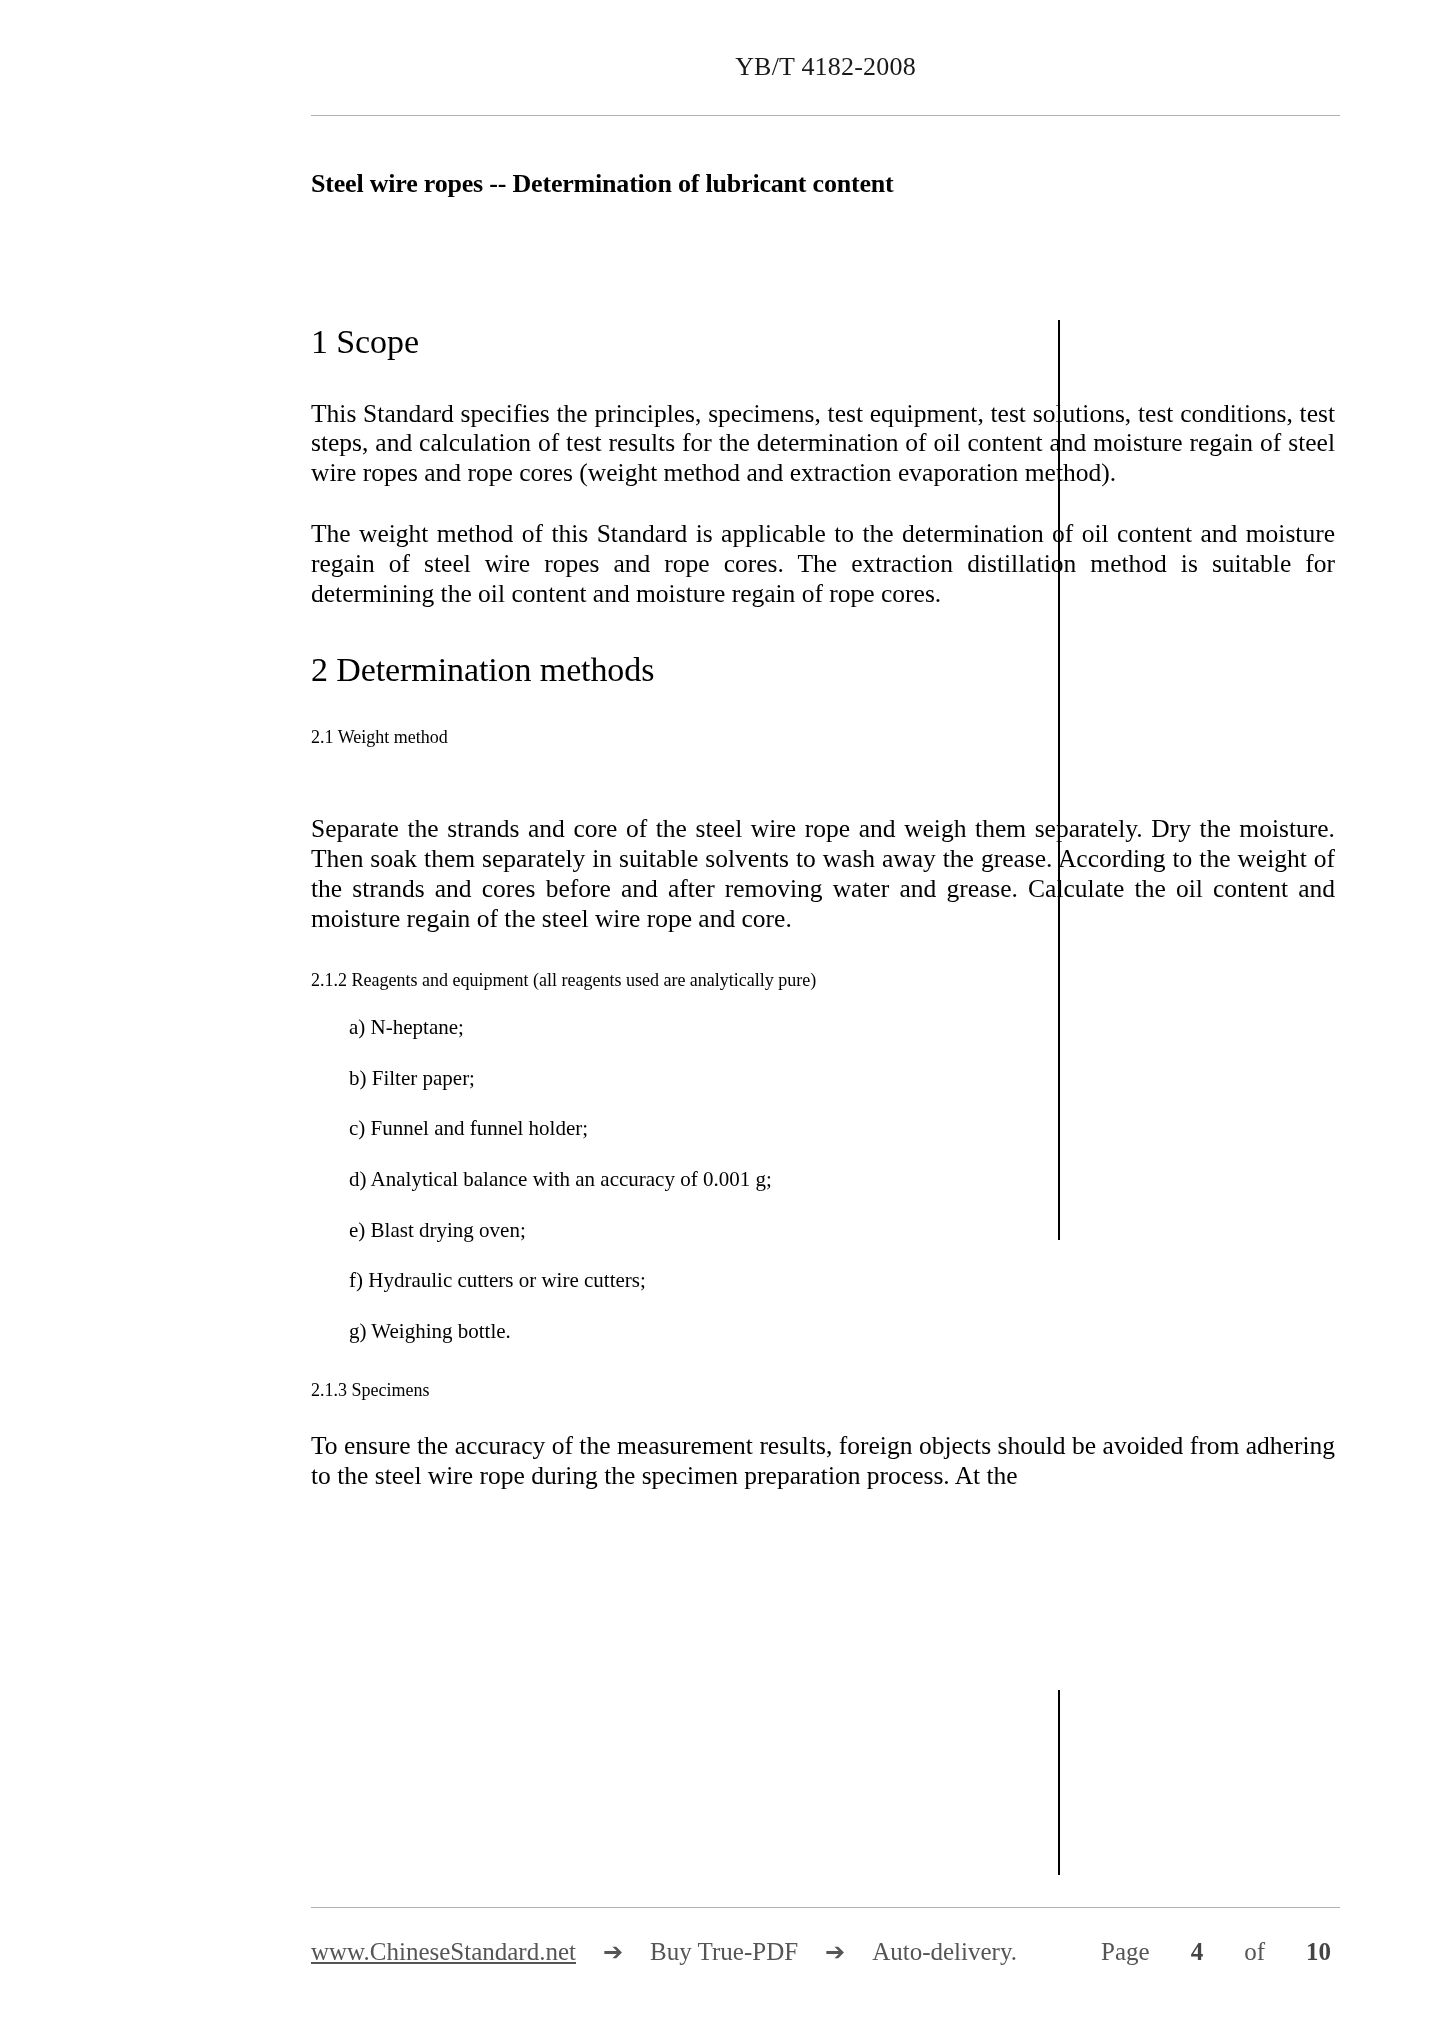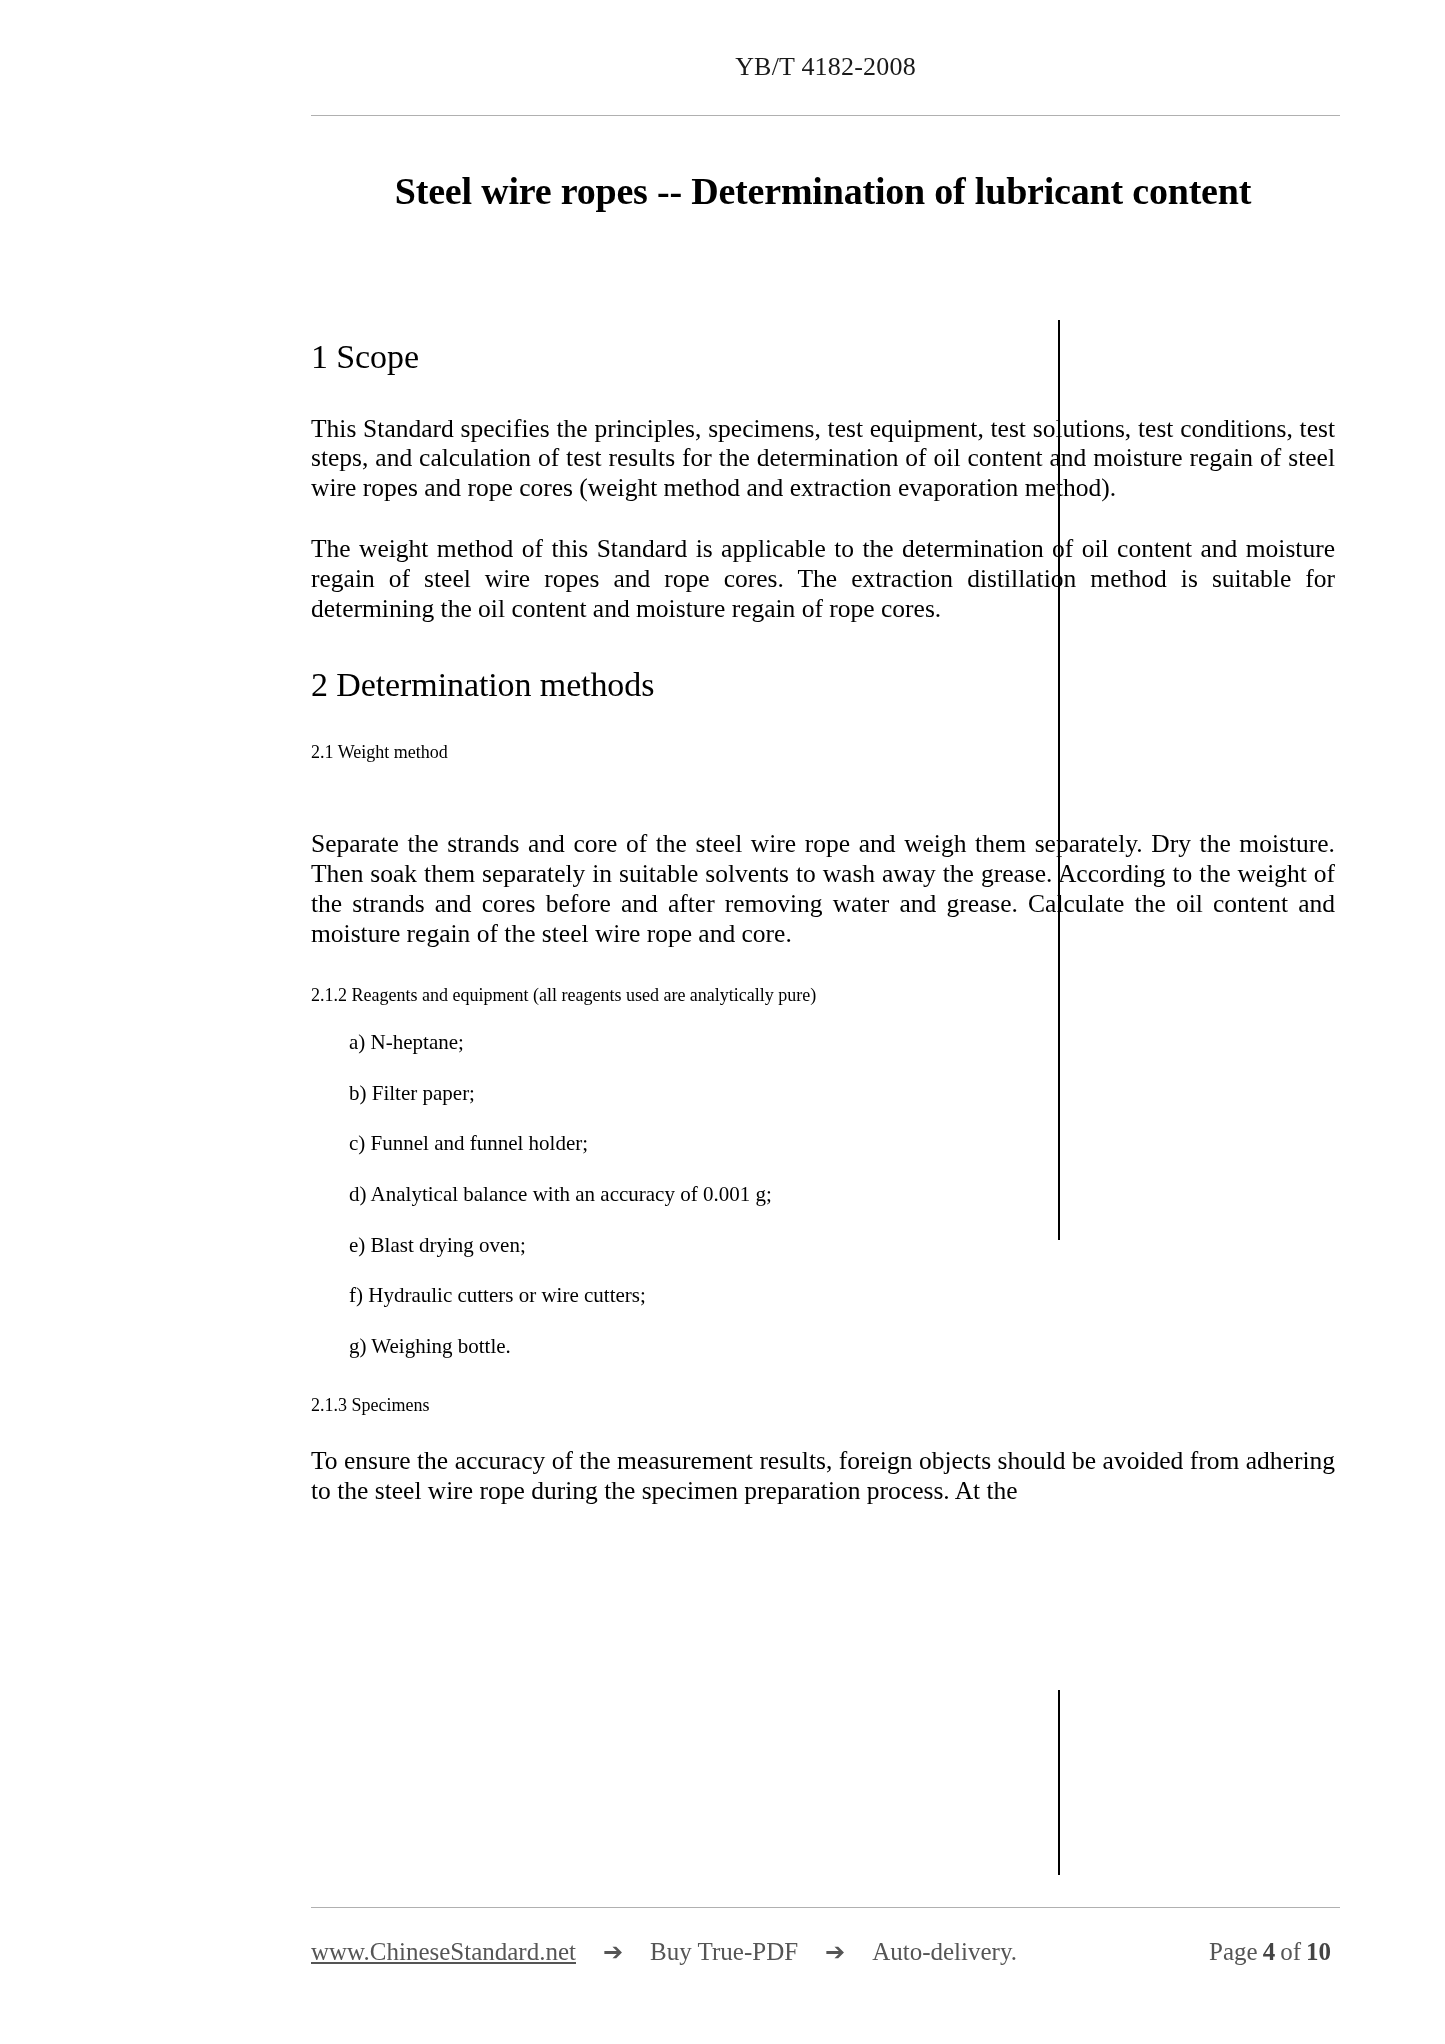--- a/index.html
+++ b/index.html
@@ -43,23 +43,22 @@
 
   
   .content {
     position: absolute;
     top: 160px;
     left: 208px;
     width: 1024px;
   }
 
   .doc-title {
-    font-size: 38px;
+    font-size: 26px;
     font-weight: bold;
-    text-align: center;
     line-height: 1.25;
     margin: 0 0 0 0;
     padding-top: 8px;
     letter-spacing: -0.2px;
   }
 
   .h1 {
     font-size: 34px;
     font-weight: normal;
     margin: 0;
@@ -142,20 +141,21 @@
     font-size: 24px;
     padding: 0 7px;
     color: #555555;
   }
   .footer-right {
     display: flex;
     align-items: flex-end;
     white-space: pre;
     color: #555555;
     padding-right: 4px;
+    gap: 36px;
   }
   .footer-right .num {
     font-weight: bold;
     color: #444444;
     padding: 0 5px;
   }
 </style>
 </head>
 <body>
 

